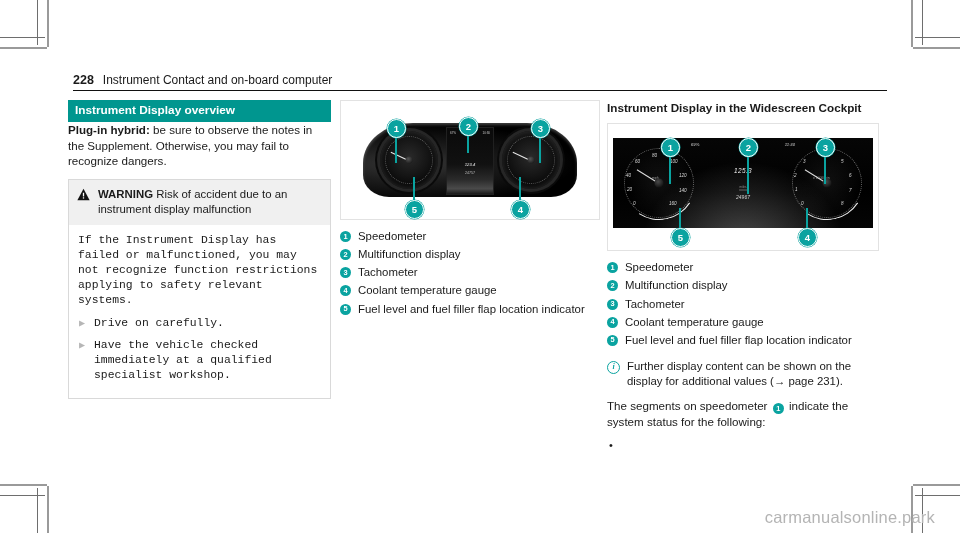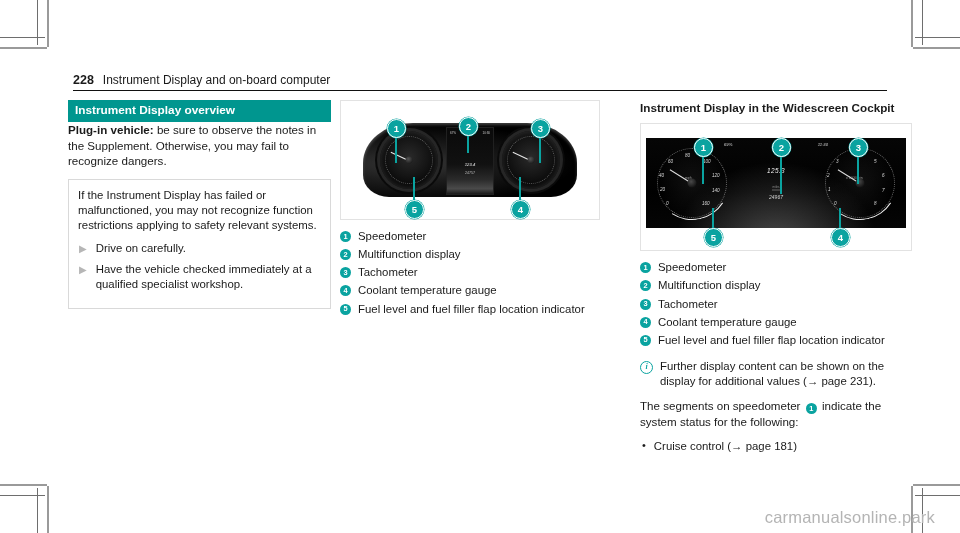--- a/index.html
+++ b/index.html
@@ -21,21 +21,21 @@
     padding-bottom:3px;
     border-bottom:1.2px solid #111;
   }
   .page-num{font-size:12.5px;font-weight:bold;letter-spacing:0;}
   .page-title{font-size:12px;}
 
   
   .col{position:absolute;top:100px;}
   .col-left{left:68px;width:263px;}
   .col-mid{left:340px;width:260px;}
-  .col-right{left:640px;width:272px;}
+  .col-right{left:607px;width:272px;}
 
   
   .section-bar{
     background:#00968f;
     color:#ffffff;
     font-size:11.8px;
     font-weight:bold;
     padding:4px 7px 5px 7px;
     line-height:1.1;
     display:inline-block;
@@ -60,21 +60,21 @@
     gap:8px;
     padding:7px 9px 8px 8px;
   }
   .warn-tri{
     flex:0 0 auto;
     width:13px;height:13px;
     margin-top:1px;
   }
   .warn-head-text{font-size:11.4px;line-height:1.32;}
   .warn-head-text b{font-weight:bold;}
-  .warn-body{padding:8px 9px 9px 9px;}
+  .warn-body{padding:8px 9px 9px 9px;font-family:Liberation Mono, monospace;}
   .warn-body p{font-size:11.4px;line-height:1.33;margin-bottom:8px;}
   .step{
     display:flex;gap:9px;
     font-size:11.4px;line-height:1.33;
     margin-bottom:6px;
     padding-left:1px;
   }
   .step-arrow{
     flex:0 0 auto;
     color:#b6b6b6;
@@ -296,31 +296,39 @@
   <div class="cm-line thick" style="left:47px;bottom:0px;width:1.6px;height:47px;"></div>
 
   <div class="cm-line" style="right:0px;bottom:37px;width:45px;height:1.4px;"></div>
   <div class="cm-line" style="right:37px;bottom:0px;width:1.4px;height:45px;"></div>
   <div class="cm-line thick" style="right:0px;bottom:47px;width:47px;height:1.6px;"></div>
   <div class="cm-line thick" style="right:47px;bottom:0px;width:1.6px;height:47px;"></div>
 </div>
 
 <div class="page-header">
   <span class="page-num">228</span>
-  <span class="page-title">Instrument Display and on-board computer</span>
+  <span class="page-title">Instrument Contact and on-board computer</span>
 </div>
 
 <div class="col col-left">
 
   <div class="section-bar">Instrument Display overview</div>
 
 
-  <p><span class="lead">Plug-in vehicle:</span><span> be sure to observe the notes in the Supplement. Otherwise, you may fail to recognize dangers.</span></p>
+  <p><span class="lead">Plug-in hybrid:</span><span> be sure to observe the notes in the Supplement. Otherwise, you may fail to recognize dangers.</span></p>
 
   <div class="warnbox">
+    <div class="warn-head">
+      <svg class="warn-tri" viewBox="0 0 14 13">
+        <path d="M7 0.4 L13.6 12.6 L0.4 12.6 Z" fill="#111"></path>
+        <rect x="6.3" y="4.6" width="1.4" height="4" fill="#fff"></rect>
+        <rect x="6.3" y="9.5" width="1.4" height="1.4" fill="#fff"></rect>
+      </svg>
+      <div class="warn-head-text"><b>WARNING</b><span> Risk of accident due to an instrument display malfunction</span></div>
+    </div>
     <div class="warn-body">
       <p>If the Instrument Display has failed or malfunctioned, you may not recognize function restrictions applying to safety relevant systems.</p>
       <div class="step">
         <span class="step-arrow">▶</span>
         <span>Drive on carefully.</span>
       </div>
       <div class="step">
         <span class="step-arrow">▶</span>
         <span>Have the vehicle checked immediately at a qualified specialist workshop.</span>
       </div>
@@ -488,17 +496,16 @@
 
   <div class="note">
     <span class="info-i">i</span>
     <span>Further display content can be shown on the display for additional values (→ page 231).</span>
   </div>
 
   <p><span>The segments on speedometer </span><span class="num inline">1</span><span> indicate the system status for the following:</span></p>
 
   <div class="bullet-item">
     <span class="dot">•</span>
-    <span>Cruise control (→ page 181)</span>
   </div>
 </div>
 
 <div class="watermark">carmanualsonline.park</div>
 
 </body></html>

